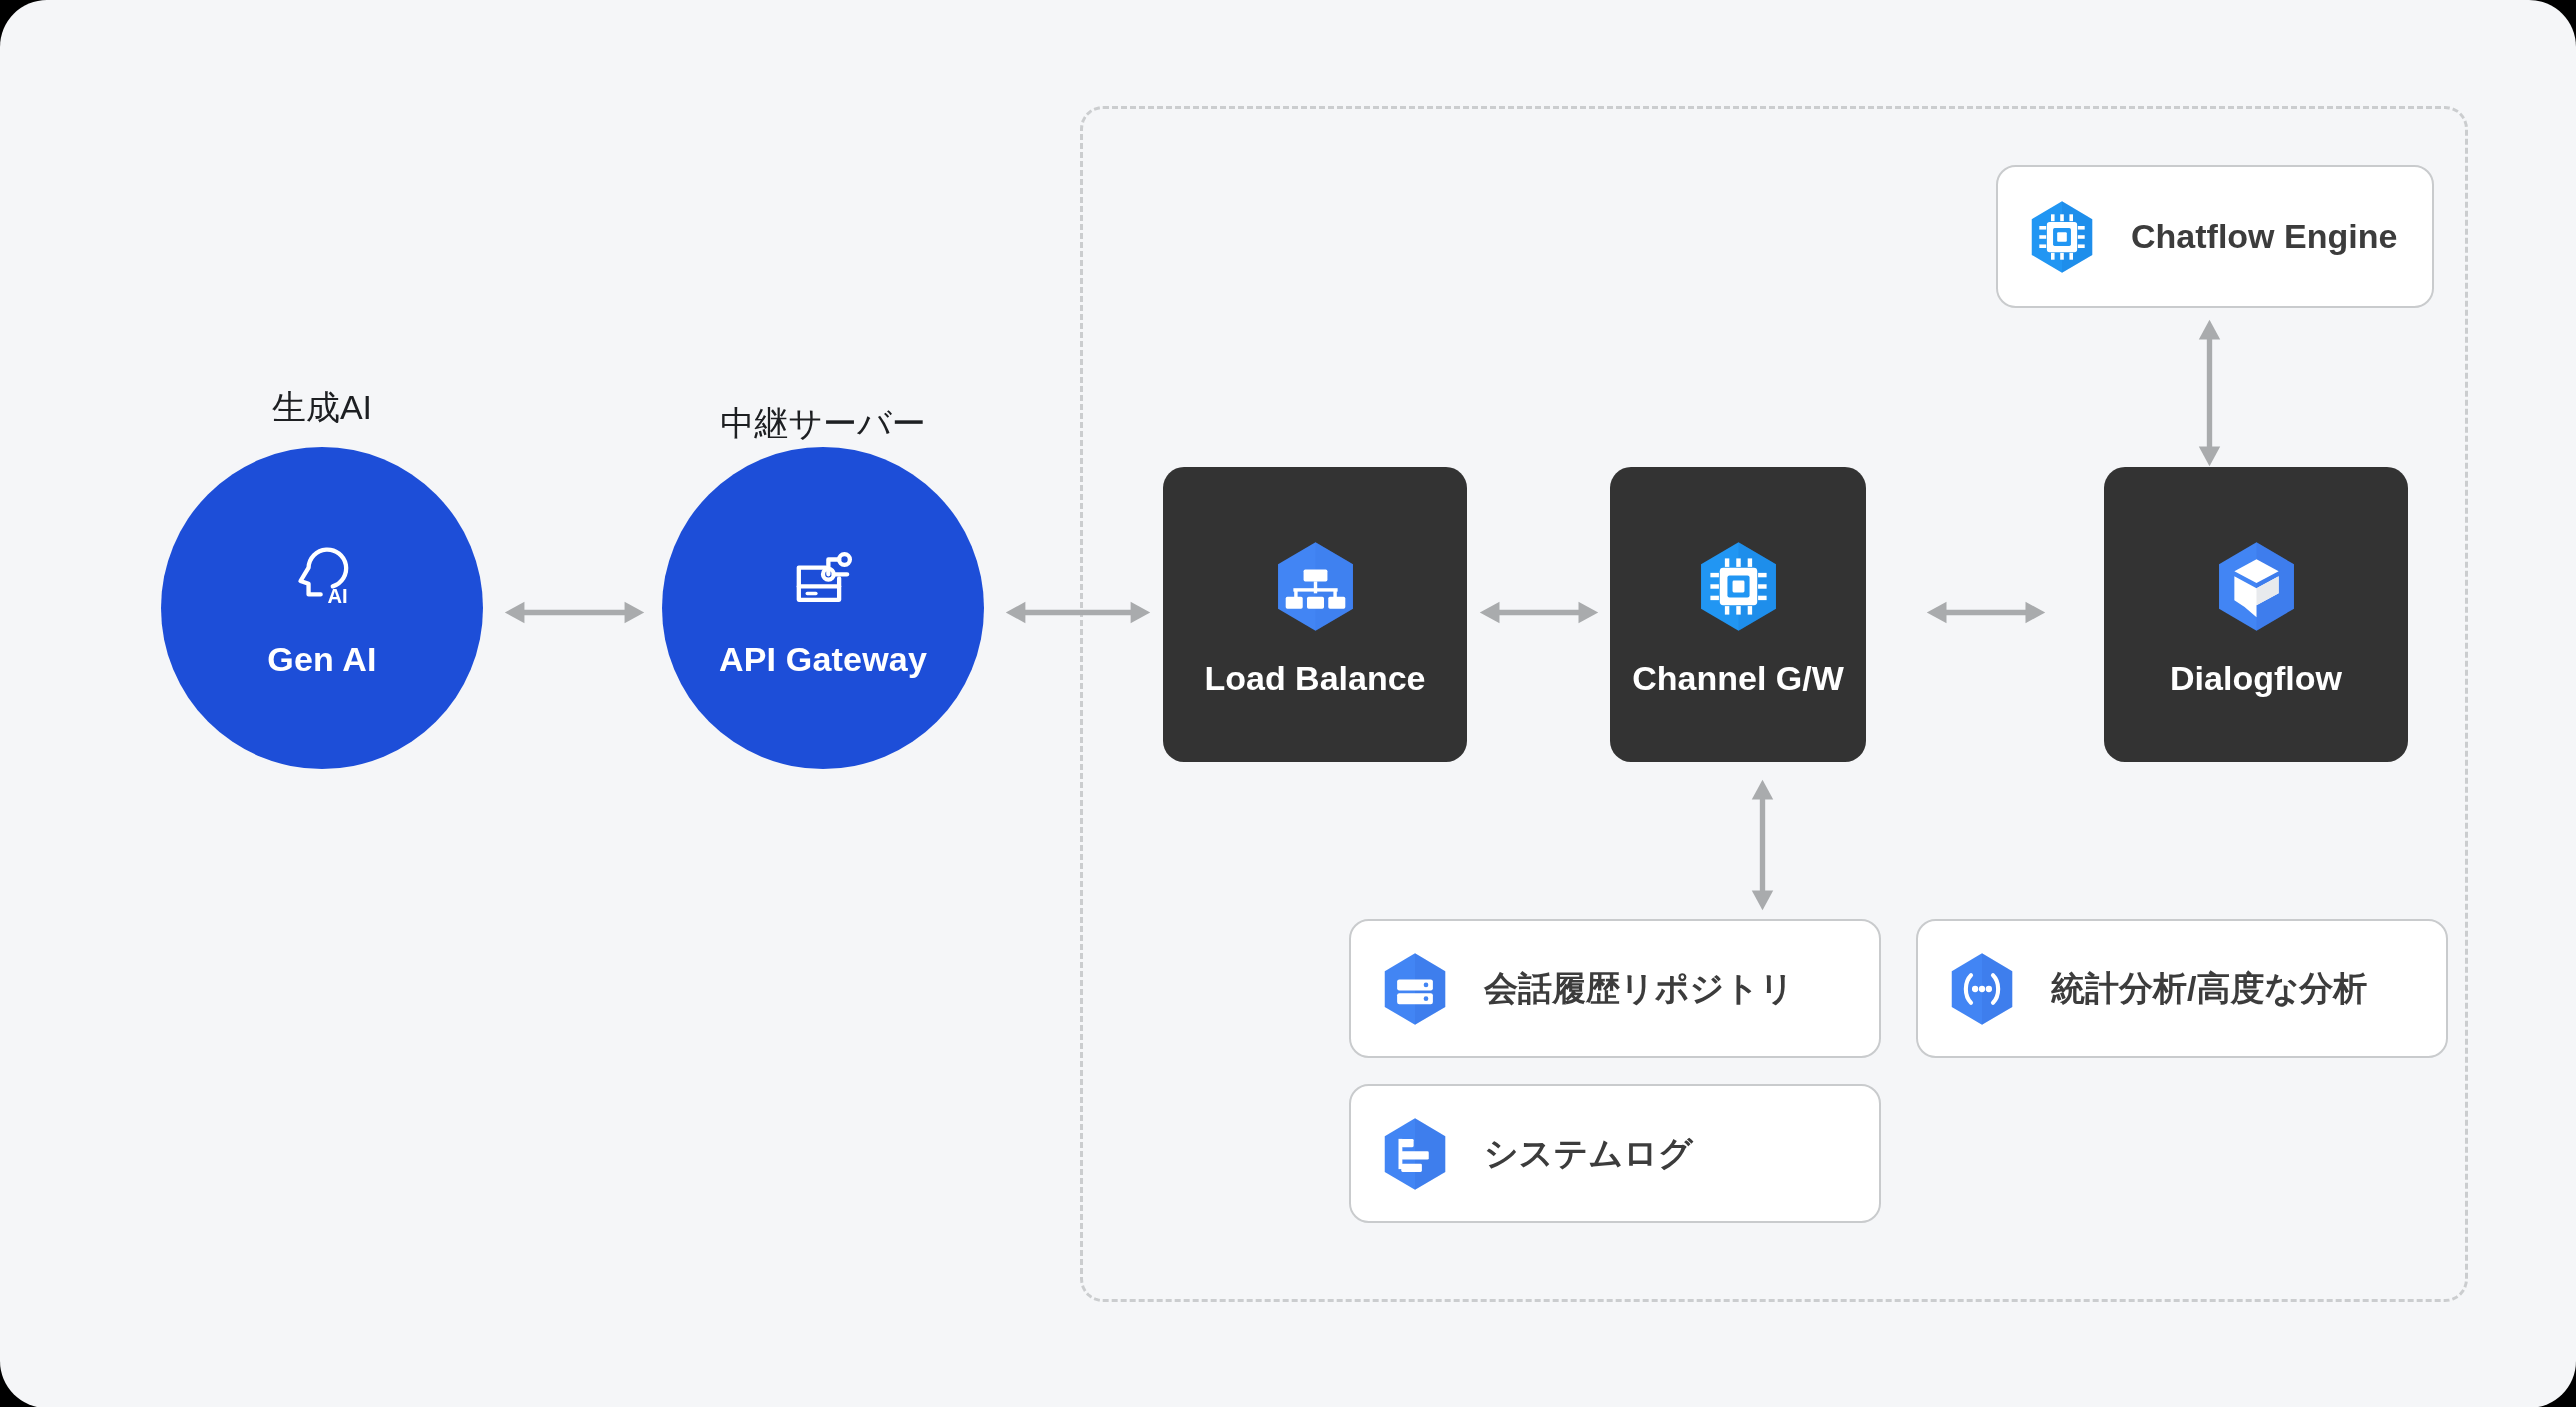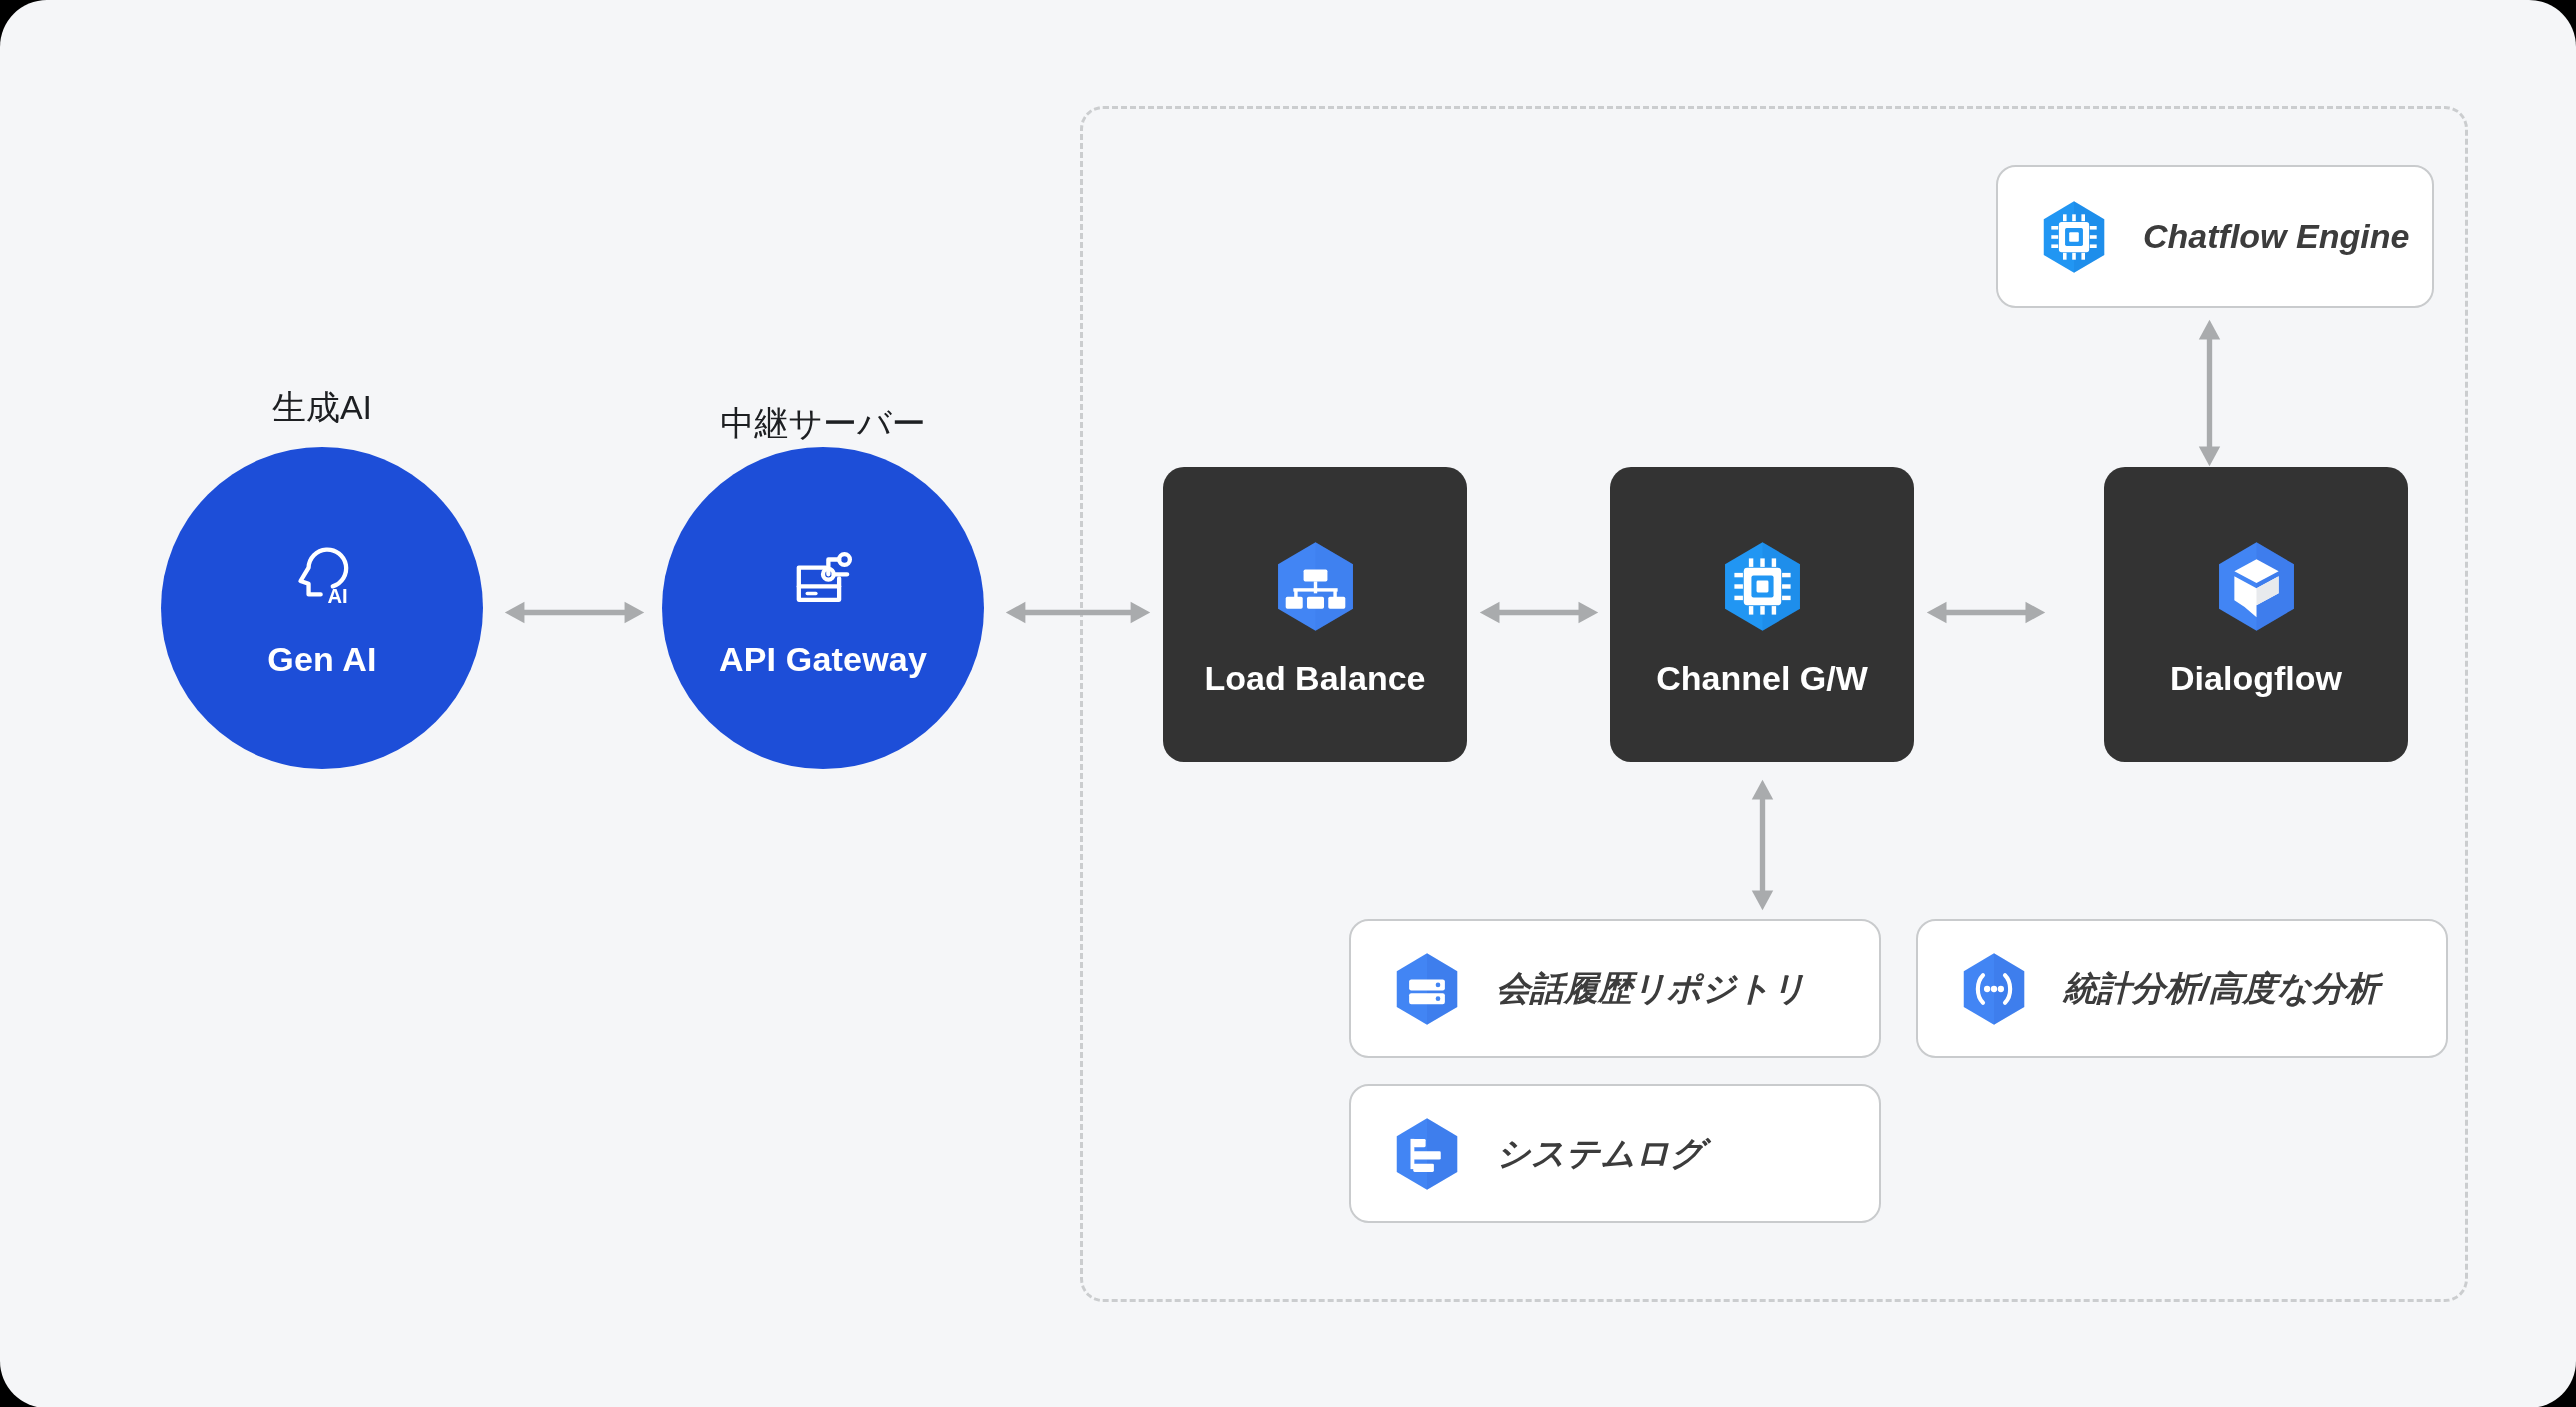--- a/index.html
+++ b/index.html
@@ -77,22 +77,21 @@
 
   
   .card {
     position: absolute;
     background: #ffffff;
     border: 2.7px solid #c9cbcd;
     border-radius: 19.7px;
     display: flex;
     align-items: center;
     box-sizing: border-box;
-    padding-left: 32px;
-    font-style: italic;
+    padding-left: 20px;
   }
   .card .card-label {
     color: #3c3c3c;
     font-size: 34px;
     font-weight: bold;
     margin-left: 25px;
     white-space: nowrap;
   }
   .hex-icon-sm { width: 88px; height: 88px; display: block; flex: none; }
 
@@ -147,21 +146,21 @@
           <rect x="42.5" y="34" width="2" height="5"></rect>
           <rect x="14.5" y="38" width="10" height="7" rx="1"></rect>
           <rect x="27" y="38" width="10" height="7" rx="1"></rect>
           <rect x="39.5" y="38" width="10" height="7" rx="1"></rect>
         </g>
       </svg>
     </span>
     <span class="node-label">Load Balance</span>
   </div>
 
-  <div class="dark-node" style="left:1610px; top:467px; width:304px; height:295px;">
+  <div class="dark-node" style="left:1610px; top:467px; width:256px; height:295px;">
     <span class="hex-icon-lg">
       <svg viewBox="0 0 64 64" width="109" height="109">
         <path d="M32 6 L54 19 V45 L32 58 L10 45 V19 Z" fill="#2196f3"></path>
         <path d="M32 6 L54 19 V45 L32 58 Z" fill="#1976d2" opacity=".25"></path>
         <g fill="#ffffff">
           <rect x="21" y="21" width="22" height="22" rx="2"></rect>
           <rect x="25.5" y="25.5" width="13" height="13" rx="1.2" fill="#2196f3"></rect>
           <rect x="28.5" y="28.5" width="7" height="7" rx=".8"></rect>
           <rect x="24" y="15.5" width="2.6" height="5"></rect>
           <rect x="30.7" y="15.5" width="2.6" height="5"></rect>

